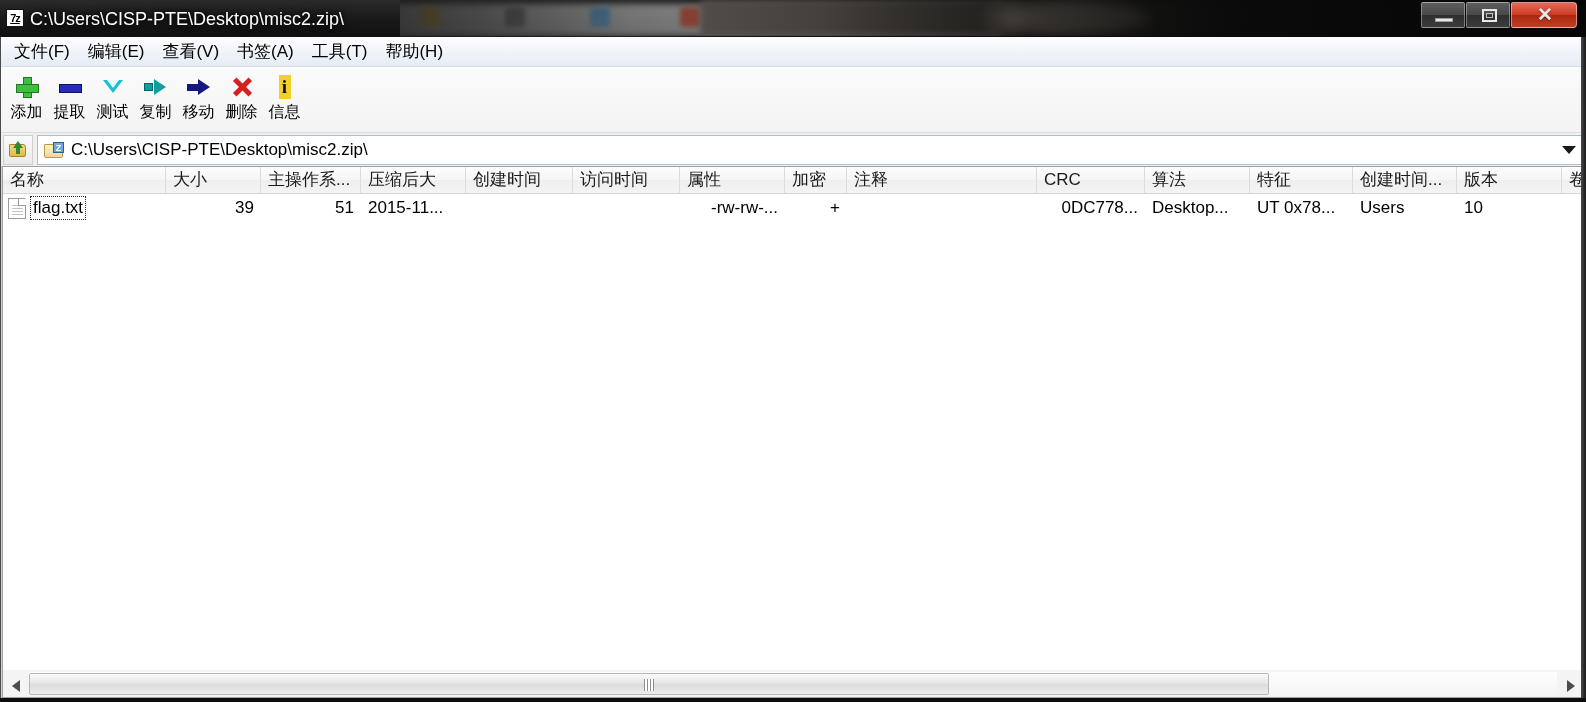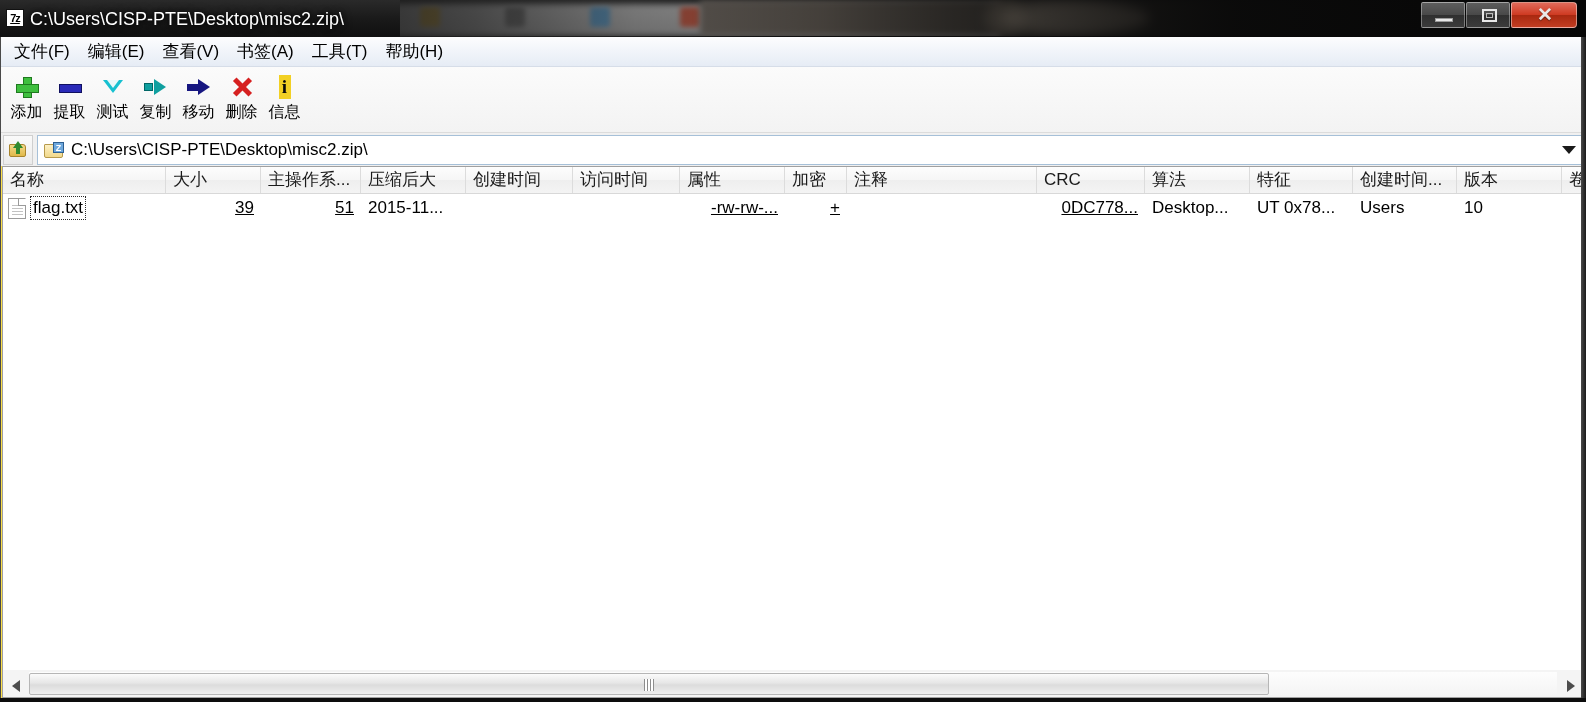--- a/index.html
+++ b/index.html
@@ -95,21 +95,21 @@
   .glyph-close {
     position: absolute; left: 0; top: 0; width: 66px; height: 24px;
     color: #e9e9e9; font-size: 19px; font-weight: bold; text-align: center;
     line-height: 24px; font-family: "Liberation Sans", sans-serif;
     text-shadow: 0 1px 1px rgba(0,0,0,0.45);
   }
 
   
   #client {
     position: absolute; left: 0; top: 37px; width: 1586px; height: 662px;
-    background: #fde047;
+    background: #bef264;
     border-left: 1px solid #4a4a4a;
     border-right: 1px solid #4a4a4a;
   }
 
   
   #menu-bar {
     position: absolute; left: 0; top: 0; width: 1584px; height: 30px;
     background: linear-gradient(to bottom, #fdfdfe 0%, #f2f5fa 45%, #e6ecf5 100%);
     border-bottom: 1px solid #d6dde8;
     display: flex; align-items: center; padding-left: 4px;
@@ -263,21 +263,21 @@
     white-space: nowrap; overflow: hidden; cursor: default;
     flex: none;
   }
   .col-head.r { }
   #data-rows { position: absolute; left: 0; top: 27px; width: 1582px; }
   .data-row { display: flex; height: 28px; align-items: center; }
   .cell {
     height: 26px; line-height: 26px; font-size: 17px; color: #000;
     padding: 0 7px; white-space: nowrap; overflow: hidden; flex: none;
   }
-  .cell.r { text-align: right; text-decoration: underline; }
+  .cell.r { text-align: right; }
   .cell.name-cell { display: flex; align-items: center; padding-left: 5px; }
   .file-ico {
     position: relative; width: 18px; height: 21px; flex: none; margin-right: 4px;
     background: #ffffff; border: 1px solid #9a9a9a;
   }
   .file-ico::after {
     content: ""; position: absolute; right: -1px; top: -1px;
     width: 0; height: 0;
     border-left: 7px solid transparent; border-bottom: 7px solid #ffffff;
     border-top: 0; box-shadow: -1px 1px 0 #9a9a9a;

